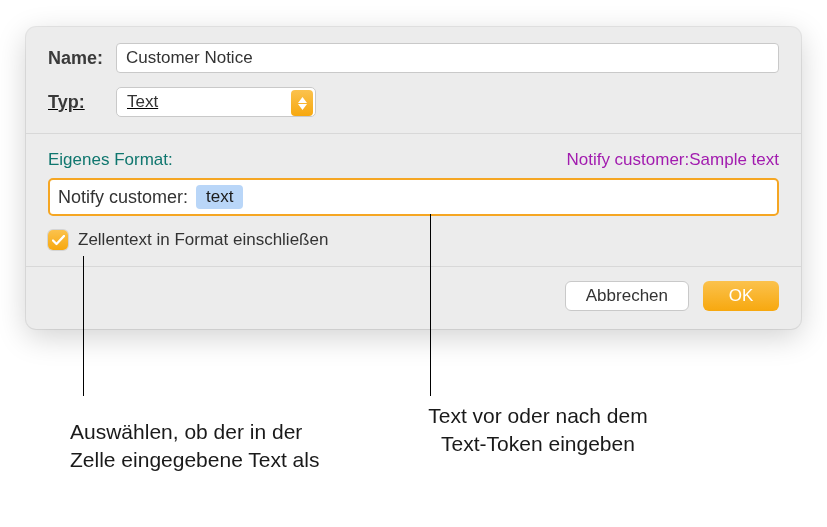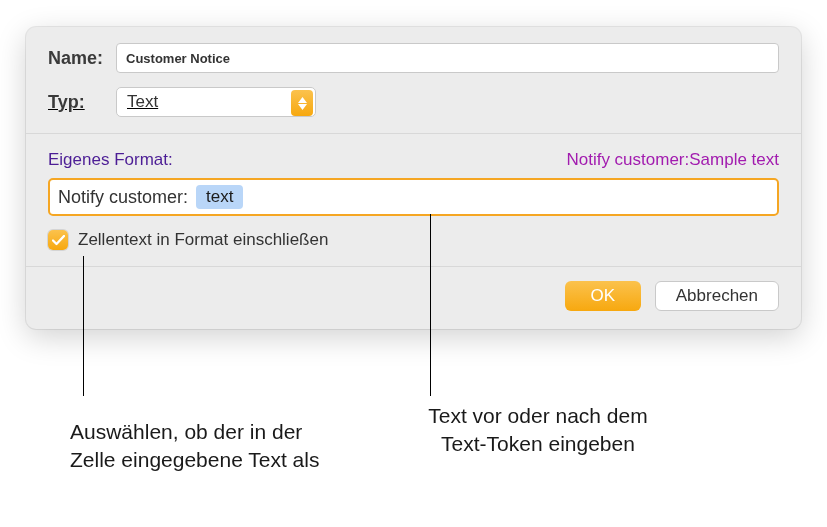--- a/index.html
+++ b/index.html
@@ -30,24 +30,23 @@
     color: #3a3a3a;
     font-size: 18px;
   }
   .text-input {
     flex: 1;
     height: 30px;
     background: #fff;
     border: 1px solid #c9c9c9;
     border-radius: 4px;
     padding: 0 9px;
-    font-size: 13px;
+    font-size: 17px;
     color: #333;
     outline: none;
-    font-weight: bold;
   }
   .select-wrap {
     position: relative;
     width: 200px;
   }
   .select {
     width: 100%;
     height: 30px;
     background: #fff;
     border: 1px solid #c9c9c9;
@@ -75,21 +74,21 @@
   }
   .select-arrows svg { display: block; }
   .divider { height: 1px; background: #d8d8d8; }
   .format-head {
     display: flex;
     justify-content: space-between;
     align-items: baseline;
     margin-bottom: 8px;
     font-size: 17px;
   }
-  .format-label { color: #4c1d95; }
+  .format-label { color: #0f766e; }
   .format-preview { color: #a21caf; }
   .format-field {
     background: #fff;
     border: 2.5px solid #f5a623;
     border-radius: 5px;
     height: 38px;
     display: flex;
     align-items: center;
     padding: 5px 8px;
     font-size: 18px;
@@ -209,22 +208,22 @@
           <path d="M1 5.5 L4.5 9 L12 1" stroke="#fff" stroke-width="2.3" fill="none" stroke-linecap="round" stroke-linejoin="round"></path>
         </svg>
       </div>
       <span class="checkbox-label">Zellentext in Format einschließen</span>
     </div>
   </div>
 
   <div class="divider"></div>
 
   <div class="footer">
+    <div class="btn btn-secondary">Abbrechen</div>
     <div class="btn btn-primary">OK</div>
-    <div class="btn btn-secondary">Abbrechen</div>
   </div>
 
 </div>
 
 <div class="callout-line" style="left:83px; top:256px; height:140px;"></div>
 <div class="callout-line" style="left:430px; top:214px; height:182px;"></div>
 
 <div class="callout-text" style="left:70px; top:418px; width:260px;">Auswählen, ob der in der Zelle eingegebene Text als</div>
 <div class="callout-text" style="left:418px; top:402px; width:240px;text-align:center;">Text vor oder nach dem Text-Token eingeben</div>
 

